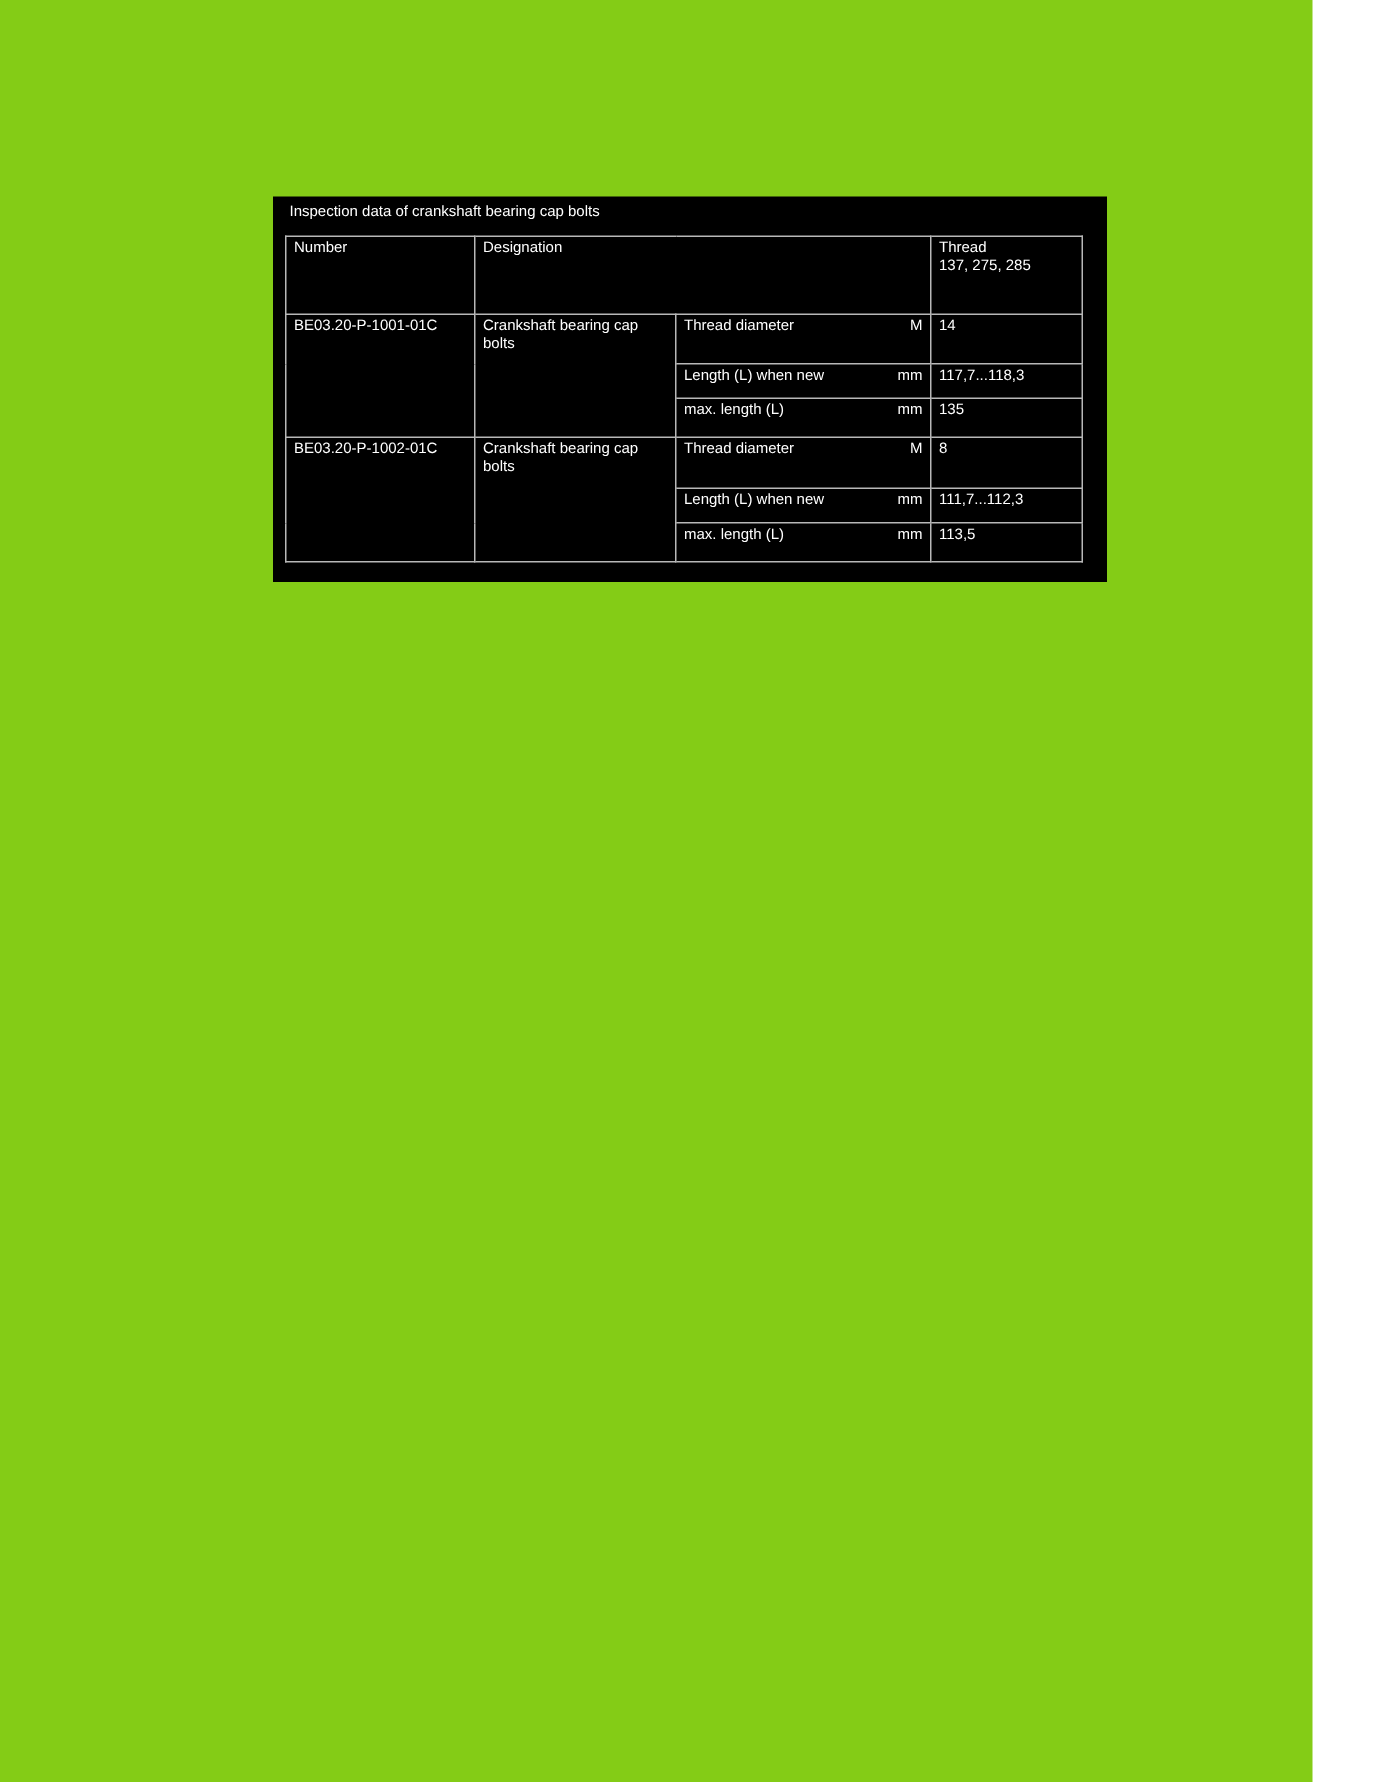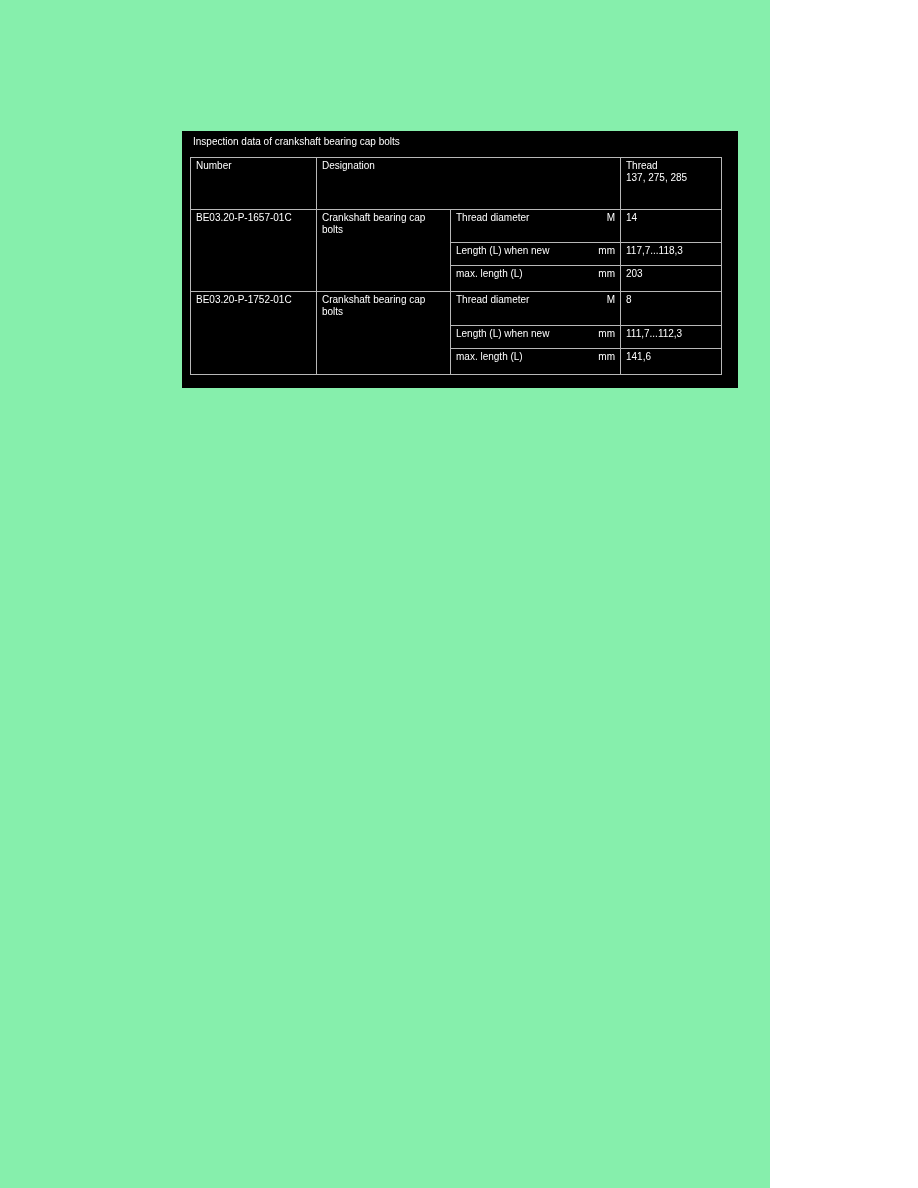--- a/index.html
+++ b/index.html
@@ -6,23 +6,23 @@
     html, body {
       margin: 0;
       padding: 0;
       width: 918px;
       height: 1188px;
       background: #ffffff;
       font-family: "Liberation Sans", sans-serif;
     }
     .page {
       position: relative;
-      width: 770px;
+      width: 875px;
       height: 1188px;
-      background: #86efac;
+      background: #84cc16;
       overflow: hidden;
     }
     .panel {
       position: absolute;
       left: 182px;
       top: 131px;
       width: 556px;
       height: 257px;
       background: #000000;
       color: #ffffff;
@@ -101,21 +101,21 @@
           <tr class="header-row">
         <th>Number</th>
         <th colspan="2">Designation</th>
         <th>
           <span class="engine-header-line">Thread</span>
           <span class="engine-header-line">137, 275, 285</span>
         </th>
       </tr>
 
       <tr class="sub-row-tall">
-        <td class="number-cell" rowspan="3">BE03.20-P-1657-01C</td>
+        <td class="number-cell" rowspan="3">BE03.20-P-1001-01C</td>
         <td rowspan="3">Crankshaft bearing cap bolts</td>
         <td>
           <div class="spec-line">
             <span class="spec-label">Thread diameter</span>
             <span class="spec-unit">M</span>
           </div>
         </td>
         <td>14</td>
       </tr>
 
@@ -129,25 +129,25 @@
         <td>117,7...118,3</td>
       </tr>
 
       <tr class="sub-row-last">
         <td>
           <div class="spec-line">
             <span class="spec-label">max. length (L)</span>
             <span class="spec-unit">mm</span>
           </div>
         </td>
-        <td>203</td>
+        <td>135</td>
       </tr>
 
       <tr class="sub-row-tall-2">
-        <td class="number-cell" rowspan="3">BE03.20-P-1752-01C</td>
+        <td class="number-cell" rowspan="3">BE03.20-P-1002-01C</td>
         <td rowspan="3">Crankshaft bearing cap bolts</td>
         <td>
           <div class="spec-line">
             <span class="spec-label">Thread diameter</span>
             <span class="spec-unit">M</span>
           </div>
         </td>
         <td>8</td>
       </tr>
 
@@ -161,18 +161,18 @@
         <td>111,7...112,3</td>
       </tr>
 
       <tr class="sub-row-last">
         <td>
           <div class="spec-line">
             <span class="spec-label">max. length (L)</span>
             <span class="spec-unit">mm</span>
           </div>
         </td>
-        <td>141,6</td>
+        <td>113,5</td>
       </tr>
     </tbody>
       </table>
   </div>
 </div>
 
 </body></html>

